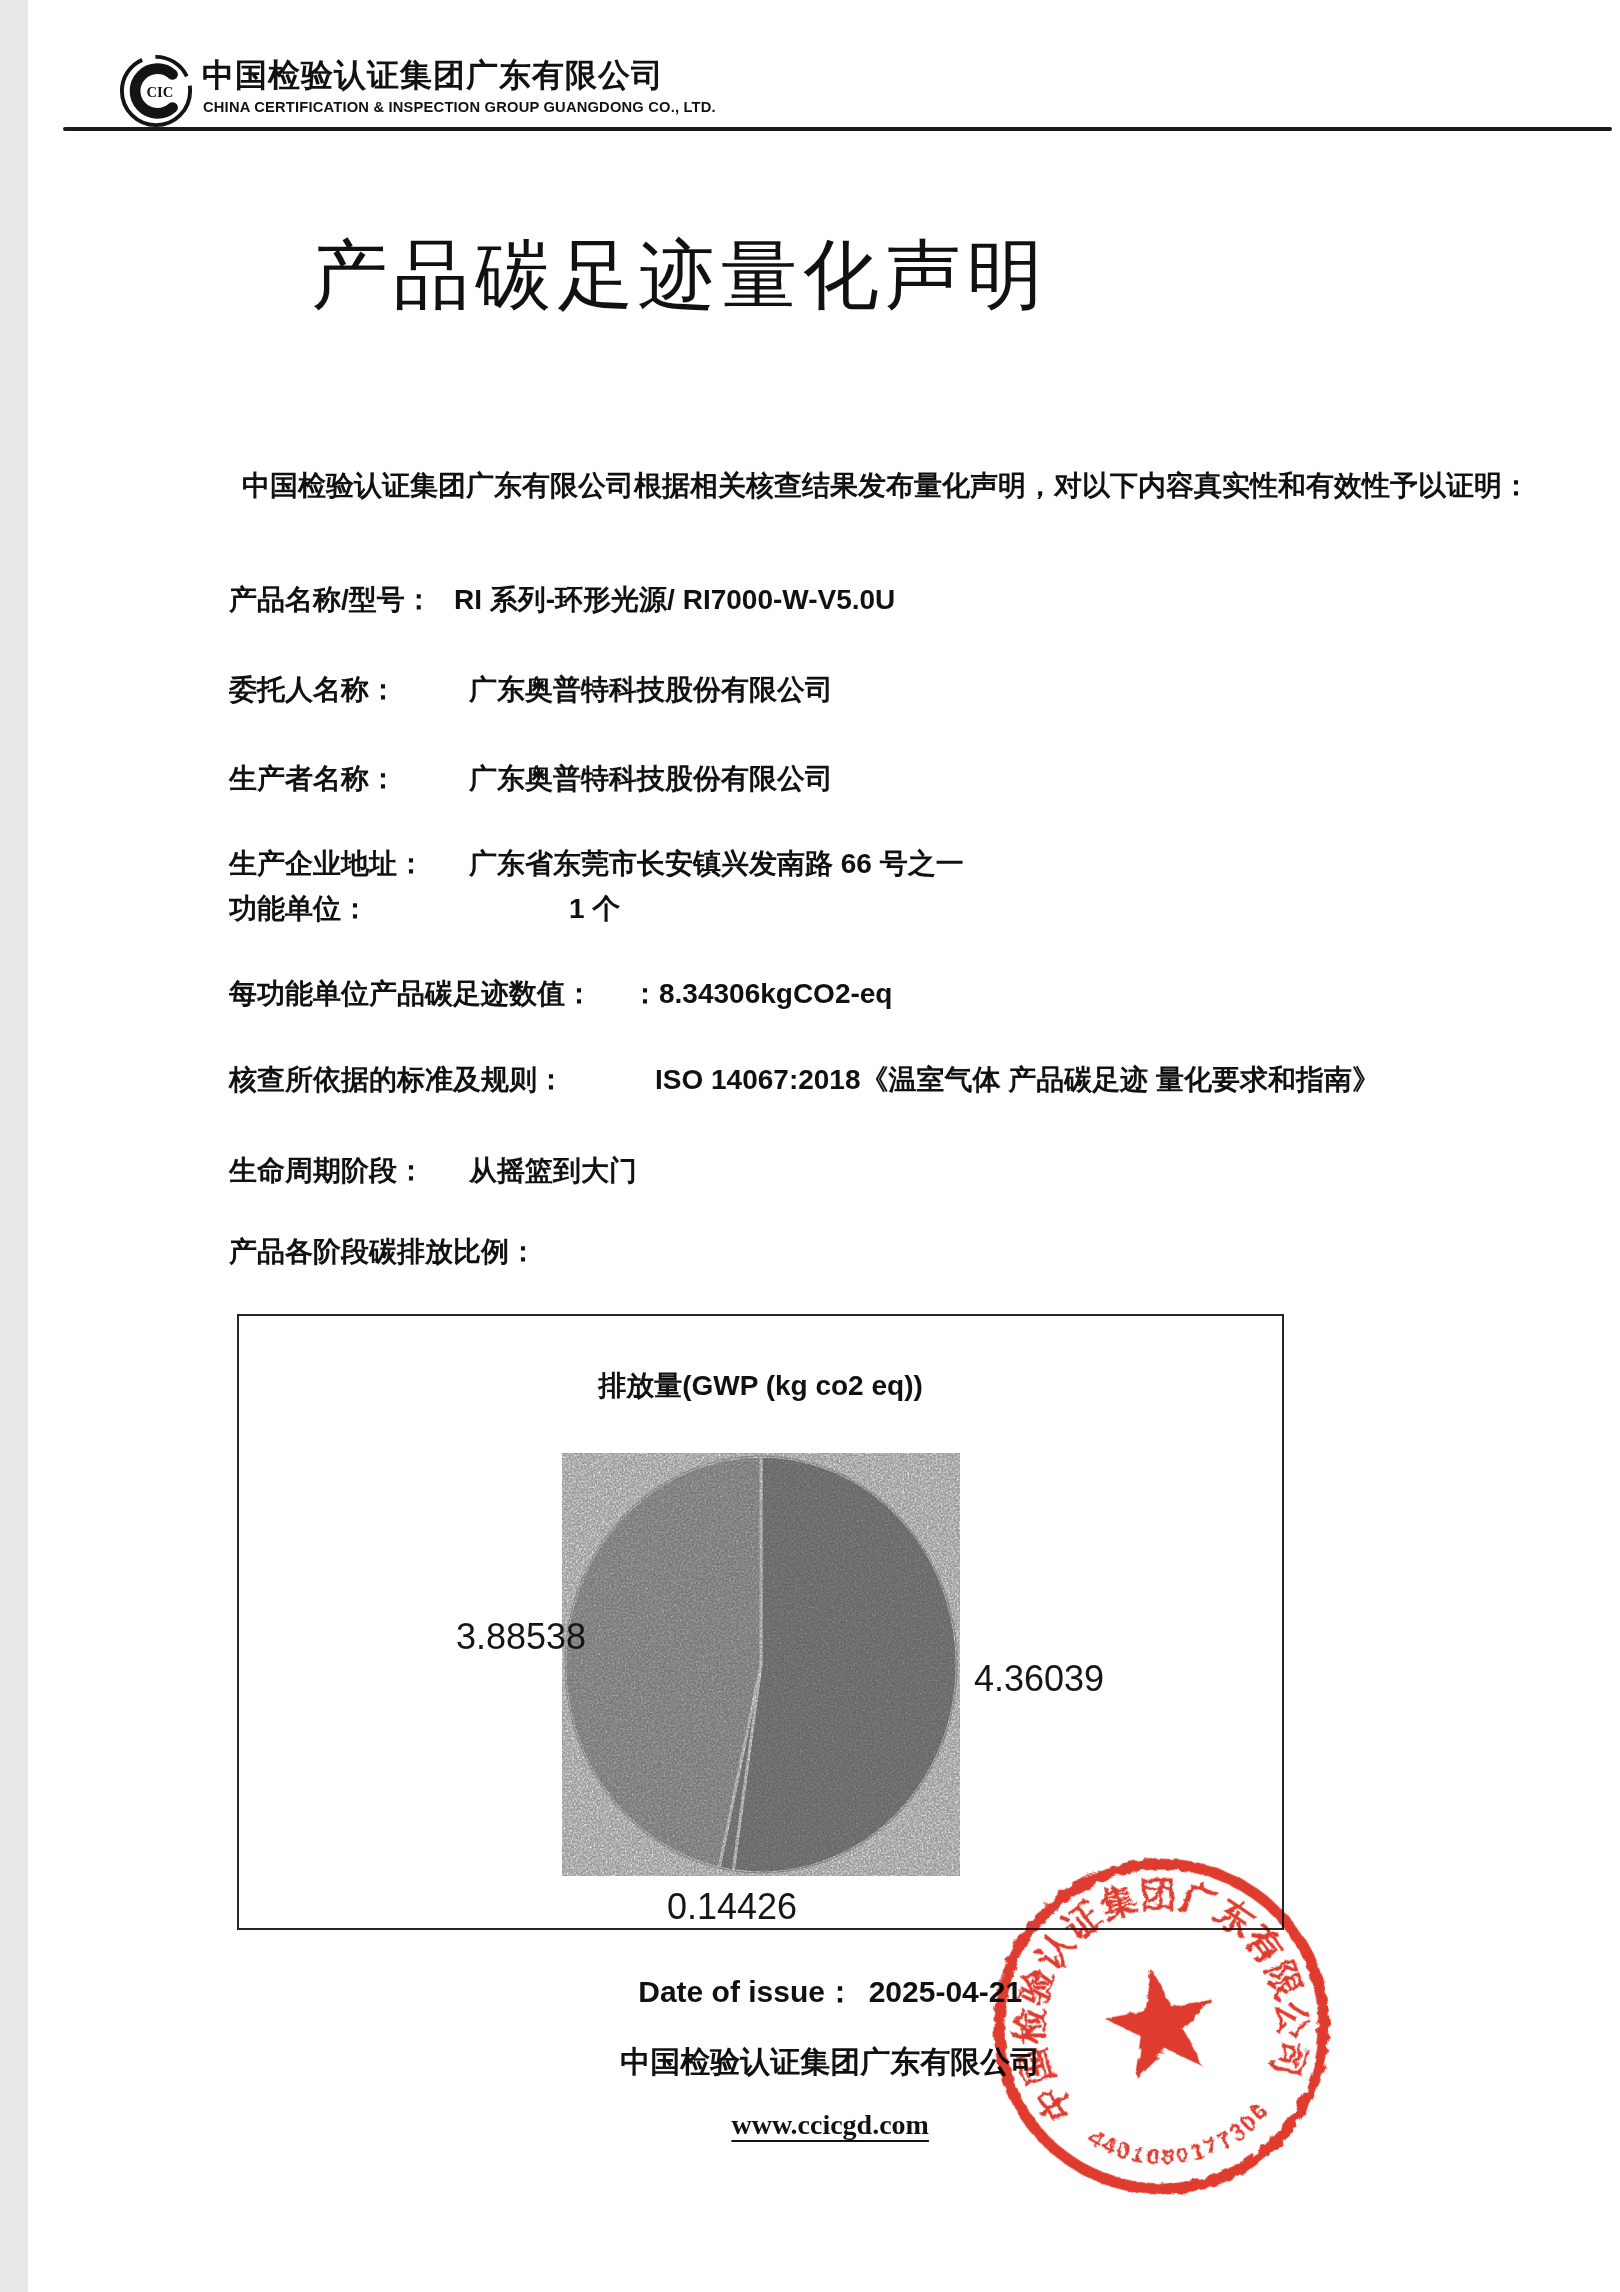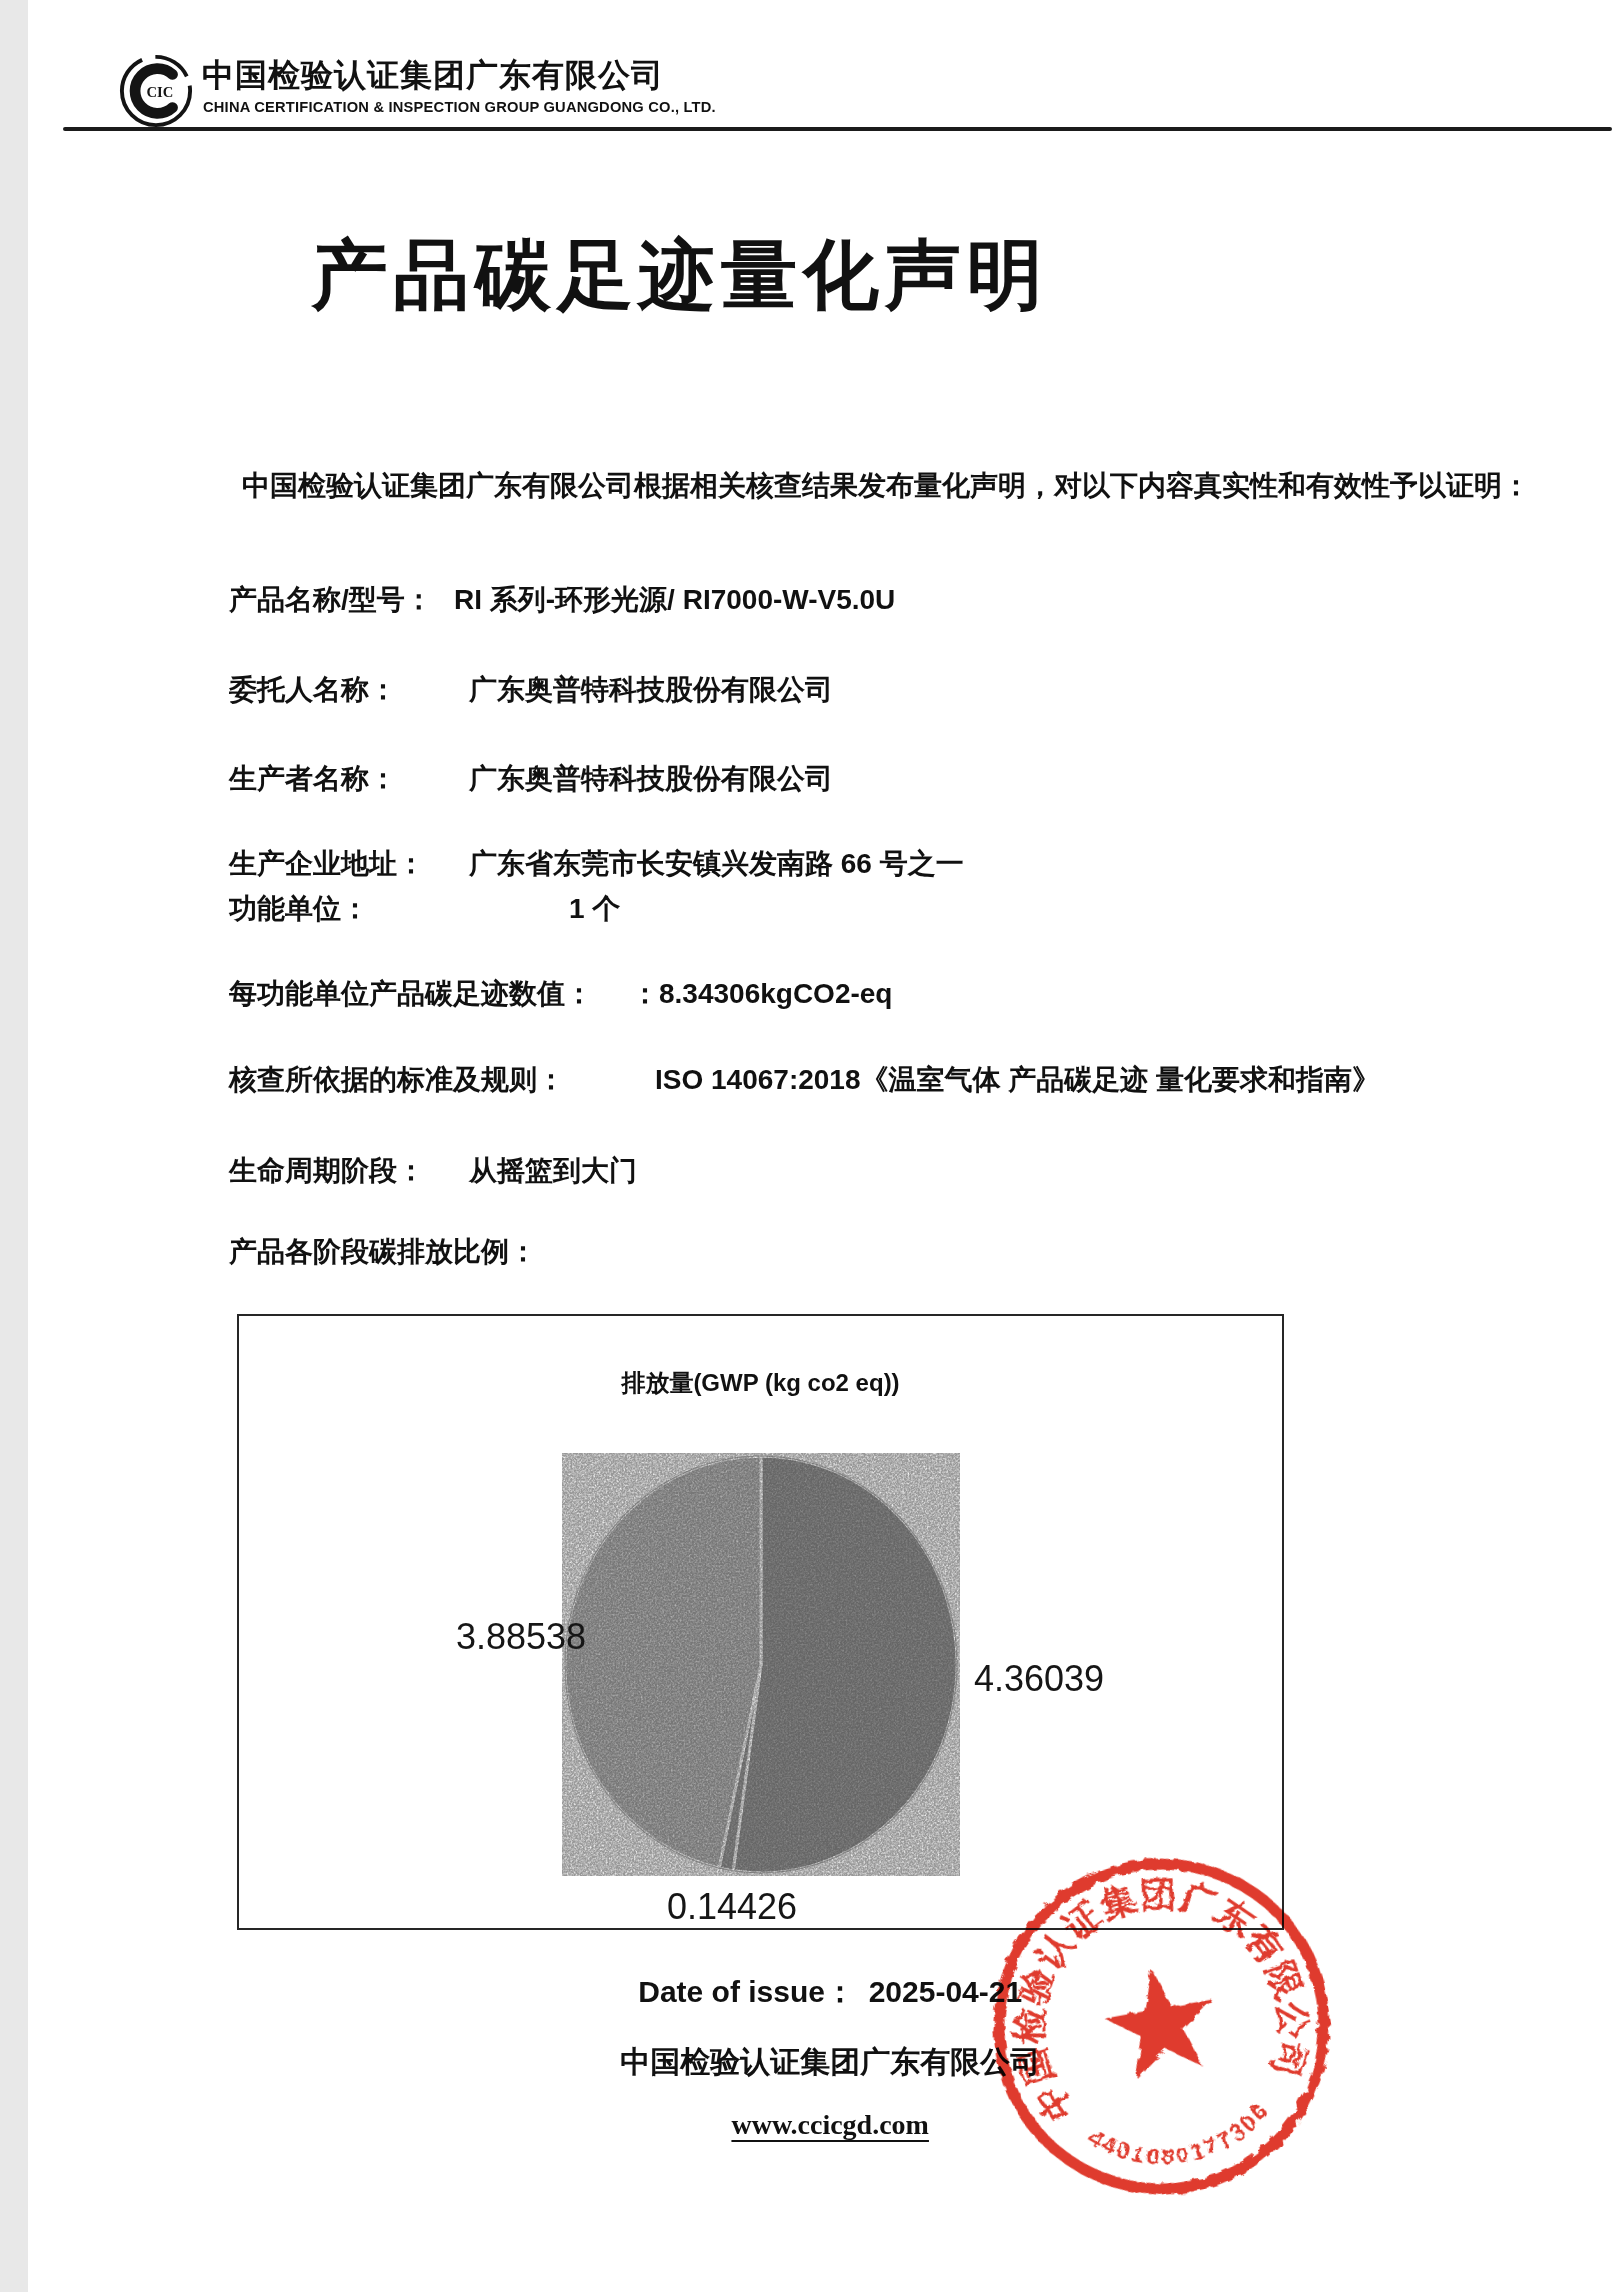--- a/index.html
+++ b/index.html
@@ -8,31 +8,31 @@
   .page{position:absolute;left:0;top:0;width:1620px;height:2293px;background:#ffffff;overflow:hidden;margin-left:28px;}
 
   
   .logo{position:absolute;left:90px;top:53px;width:76px;height:76px;}
   .company-cn{position:absolute;left:174px;top:54px;font-size:32px;font-weight:700;letter-spacing:1px;white-space:nowrap;}
   .company-en{position:absolute;left:175px;top:99px;font-size:14.7px;font-weight:700;letter-spacing:0.2px;white-space:nowrap;}
   .header-rule{position:absolute;left:35px;top:127px;width:1549px;height:3.9px;background:#1b1b1b;border-radius:2px;}
 
   
   .doc-title{position:absolute;left:0;top:225px;width:1304px;text-align:center;
-    font-family:"Liberation Serif","DejaVu Serif",serif;font-size:76px;font-weight:700;letter-spacing:5.9px;white-space:nowrap;}
+    font-family:"Liberation Serif","DejaVu Serif",serif;font-size:76px;font-weight:400;letter-spacing:5.9px;white-space:nowrap;}
 
   .intro{position:absolute;left:214px;top:467px;font-size:28px;font-weight:700;white-space:nowrap;}
 
   .frow{position:absolute;left:0;width:1416px;height:43px;}
   .flabel{position:absolute;left:201px;font-size:28px;font-weight:700;white-space:nowrap;}
   .fvalue{position:absolute;font-size:28px;font-weight:700;white-space:nowrap;}
 
   
   .chart-box{position:absolute;left:209px;top:1314px;width:1043px;height:612px;border:2.9px solid #262626;background:#fff;}
-  .chart-title{position:absolute;left:0;top:51px;width:100%;text-align:center;font-size:24px;font-weight:700;white-space:nowrap;}
+  .chart-title{position:absolute;left:0;top:51px;width:100%;text-align:center;font-size:28px;font-weight:700;white-space:nowrap;}
   .pie-svg{position:absolute;left:323px;top:137px;}
   .pie-label{position:absolute;font-size:36px;color:#161616;white-space:nowrap;}
   .pl-left{left:217px;top:300px;}
   .pl-right{left:735px;top:342px;}
   .pl-bottom{left:428px;top:570px;}
 
   
   .centerline{position:absolute;left:0;width:1620px;text-align:center;transform:translateX(-7.8px);white-space:nowrap;}
   .date-line{top:1972px;font-size:30px;font-weight:700;}
   .date-value{margin-left:13.7px;}

